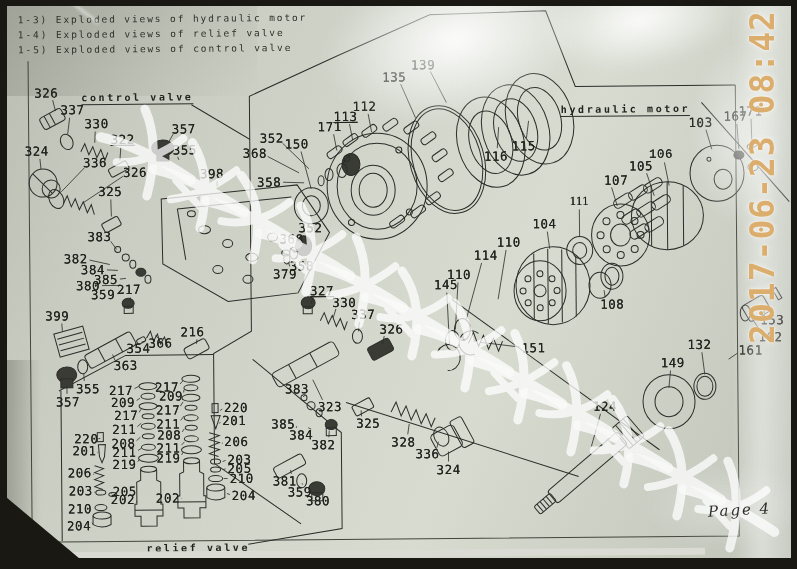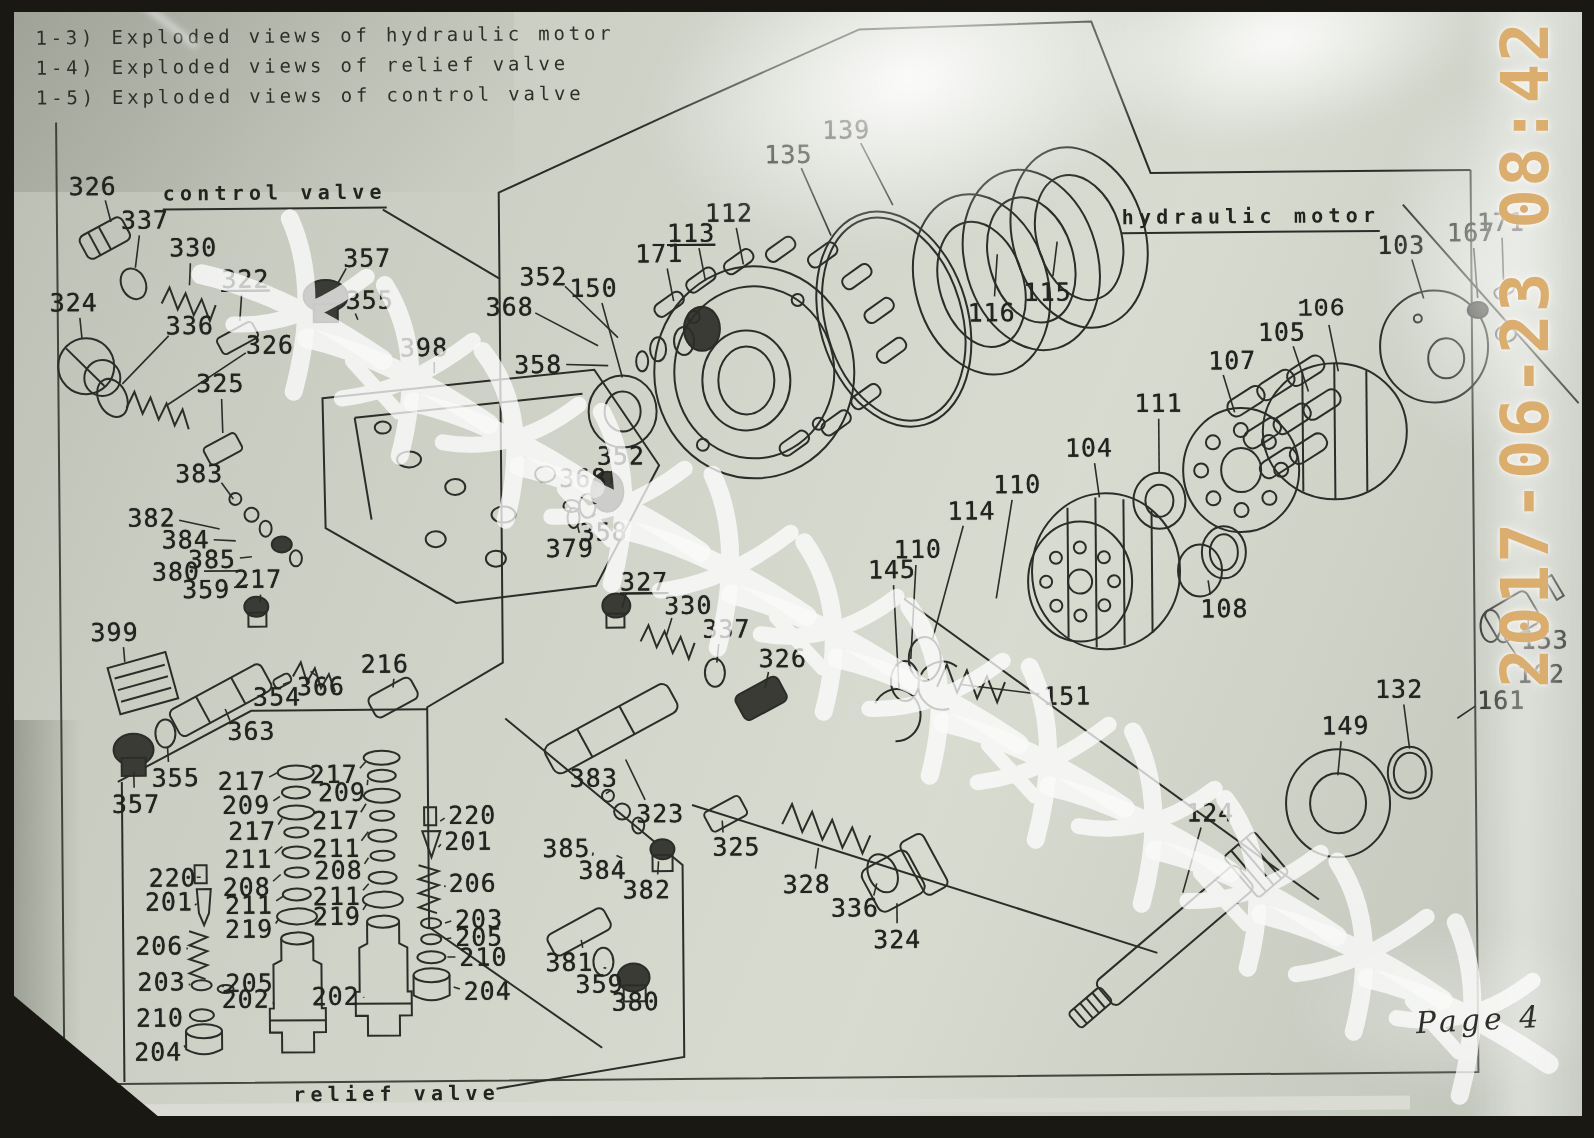--- a/index.html
+++ b/index.html
@@ -493,21 +493,21 @@
         <div class="part-num" style="left: 396px; top: 77px;">135</div>
         <div class="part-num" style="left: 425px; top: 65px;">139</div>
         <div class="part-num" style="left: 497px; top: 157px;">116</div>
         <div class="part-num" style="left: 525px; top: 147px;">115</div>
         <div class="part-num" style="left: 702px; top: 125px;">103</div>
         <div class="part-num" style="left: 737px; top: 119px;">167</div>
         <div class="part-num" style="left: 752px; top: 114px;">171</div>
         <div class="part-num" style="left: 662px; top: 157px; font-family: Liberation Mono, monospace;">106</div>
         <div class="part-num" style="left: 642px; top: 168px;">105</div>
         <div class="part-num" style="left: 607px; top: 182px; margin-left: 10px;">107</div>
-        <div class="part-num" style="left: 580px; top: 203px;">111</div>
+        <div class="part-num" style="left: 580px; top: 203px; font-family: Liberation Serif, serif;">111</div>
         <div class="part-num" style="left: 545px; top: 225px;">104</div>
         <div class="part-num" style="left: 509px; top: 243px;">110</div>
         <div class="part-num" style="left: 486px; top: 256px;">114</div>
         <div class="part-num" style="left: 459px; top: 275px;">110</div>
         <div class="part-num" style="left: 446px; top: 285px;">145</div>
         <div class="part-num" style="left: 612px; top: 306px;">108</div>
         <div class="part-num" style="left: 533px; top: 349px;">151</div>
         <div class="part-num" style="left: 699px; top: 347px;">132</div>
         <div class="part-num" style="left: 672px; top: 365px;">149</div>
         <div class="part-num" style="left: 772px; top: 323px;">153</div>

